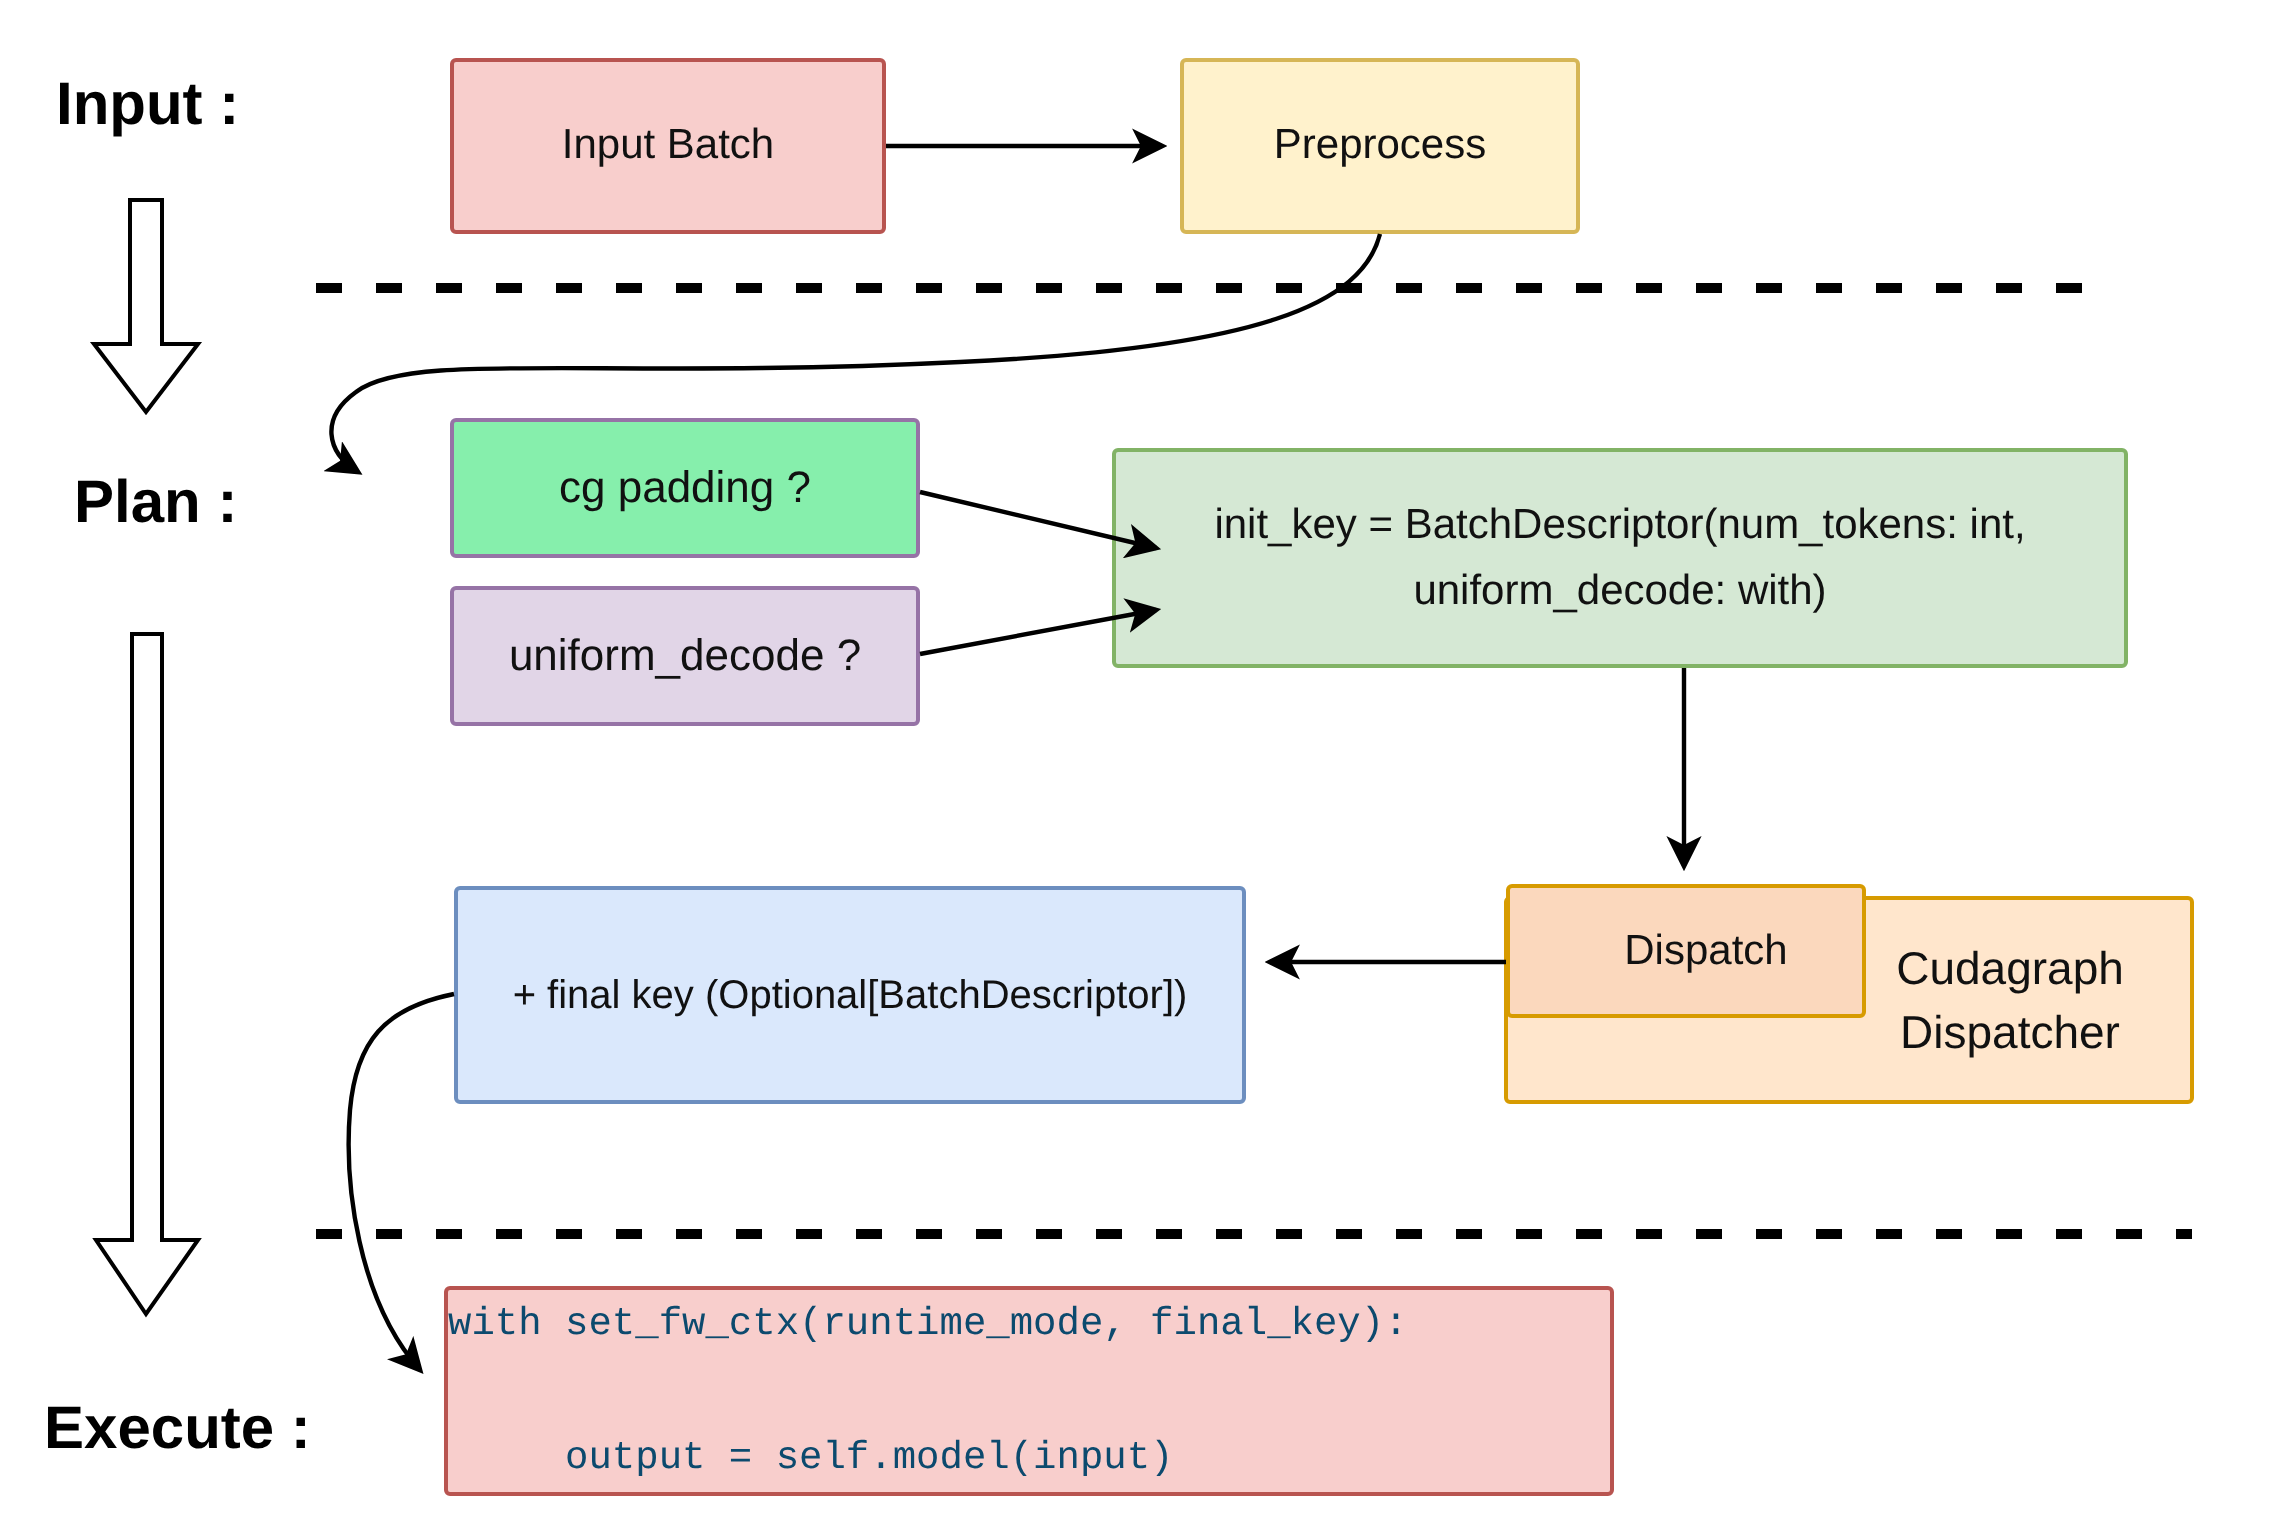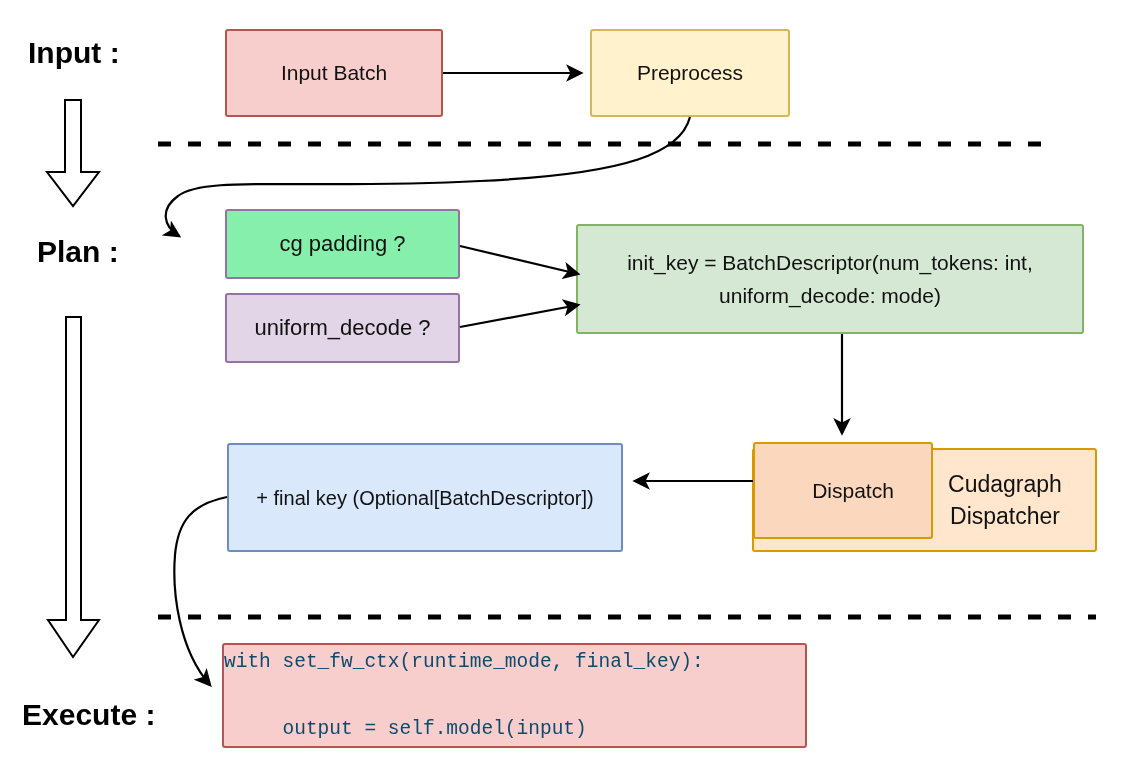--- a/index.html
+++ b/index.html
@@ -25,25 +25,25 @@
     display:flex;flex-direction:column;
     align-items:center;justify-content:center;
     text-align:center;
     box-sizing:border-box;
     z-index:2;
   }
   #node-input-batch{left:225px;top:29px;width:218px;height:88px;font-size:21px;}
   #node-preprocess{left:590px;top:29px;width:200px;height:88px;font-size:21px;}
   #node-cg-padding{left:225px;top:209px;width:235px;height:70px;font-size:22px;}
   #node-uniform-decode{left:225px;top:293px;width:235px;height:70px;font-size:22px;}
-  #node-init-key{left:576px;top:224px;width:508px;height:110px;font-size:21px;line-height:33px;}
+  #node-init-key{left:556px;top:224px;width:508px;height:110px;font-size:21px;line-height:33px;}
   #node-cudagraph{left:752px;top:448px;width:345px;height:104px;font-size:23px;line-height:32px;
     flex-direction:row;justify-content:flex-end;z-index:2;}
   #node-cudagraph .inner-text{width:180px;text-align:center;}
-  #node-dispatch{left:753px;top:442px;width:180px;height:97px;font-size:21px;z-index:3;padding-left:20px;}
+  #node-dispatch{left:753px;top:442px;width:180px;height:67px;font-size:21px;z-index:3;padding-left:20px;}
   #node-runtime-mode{left:227px;top:443px;width:396px;height:109px;font-size:20px;line-height:32px;}
   #node-execute-code{
     left:222px;top:643px;width:585px;height:105px;
     font-family:"Liberation Mono", monospace;
     font-size:19.5px;line-height:34px;color:#0c4a6e;
     align-items:flex-start;justify-content:space-between;
   }
   #node-execute-code .code-line{white-space:pre;}
 
   svg.overlay{
@@ -69,21 +69,21 @@
 <div class="node" id="node-cg-padding" style="background: #86efac; border-color: rgb(150, 115, 166);">
   <span>cg padding ?</span>
 </div>
 
 <div class="node" id="node-uniform-decode" style="background: rgb(225, 213, 231); border-color: rgb(150, 115, 166);">
   <span>uniform_decode ?</span>
 </div>
 
 <div class="node" id="node-init-key" style="background: rgb(213, 232, 212); border-color: rgb(130, 179, 102);">
   <div>init_key = BatchDescriptor(num_tokens: int,</div>
-  <div>uniform_decode: mode)</div>
+  <div>uniform_decode: with)</div>
 </div>
 
 <div class="node" id="node-cudagraph" style="background: rgb(255, 230, 204); border-color: rgb(215, 155, 0);">
   <div class="inner-text">
     <div>Cudagraph</div>
     <div>Dispatcher</div>
   </div>
 </div>
 
 <div class="node" id="node-dispatch" style="background: rgb(251, 216, 189); border-color: rgb(215, 155, 0);">

